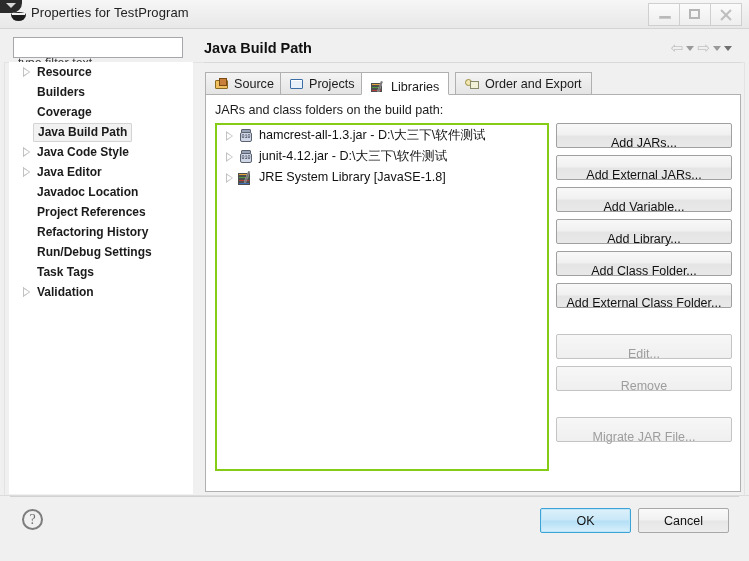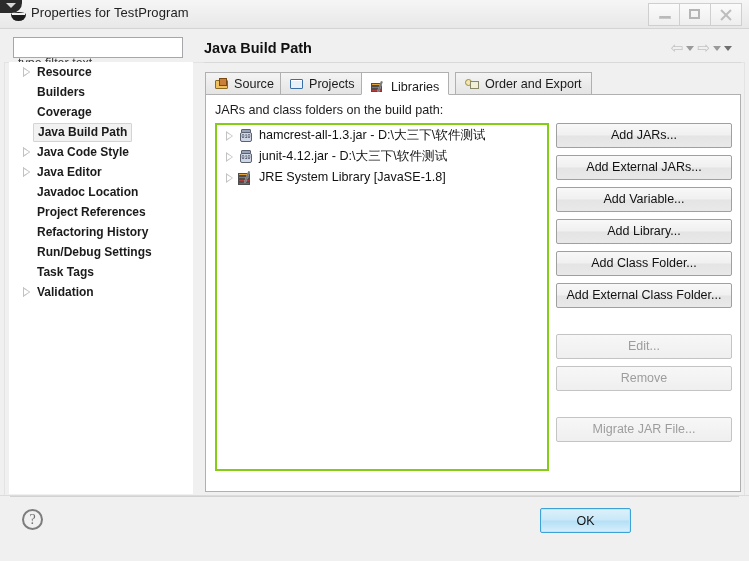--- a/index.html
+++ b/index.html
@@ -350,21 +350,21 @@
     margin-bottom: 7px;
     box-sizing: border-box;
     background: linear-gradient(to bottom,#f8f8f8 0%,#f0f0f0 48%,#e4e4e4 52%,#e9e9e9 100%);
     border: 1px solid #a0a0a0;
     border-radius: 2px;
     font-size: 12.5px;
     font-family: "Liberation Sans", sans-serif;
     color: #111;
     text-align: center;
     line-height: 23px;
-    padding: 0;
+    padding: 8px;
   }
   .btn.disabled {
     color: #9d9d9d;
     background: linear-gradient(to bottom,#f7f7f7,#efefef);
     border-color: #c4c4c4;
   }
   .btn.gap-top { margin-top: 19px; }
 
   
   .footer {
@@ -595,15 +595,16 @@
           <button class="btn disabled">Remove</button>
           <button class="btn disabled gap-top">Migrate JAR File...</button>
         </div>
       </div>
     </div>
 
     <div class="footer">
       <div class="footer-rule"></div>
       <div class="help-icon">?</div>
       <button class="btn-ok">OK</button>
+      <button class="btn-cancel">Cancel</button>
     </div>
   </div>
 </div>
 
 </body></html>

